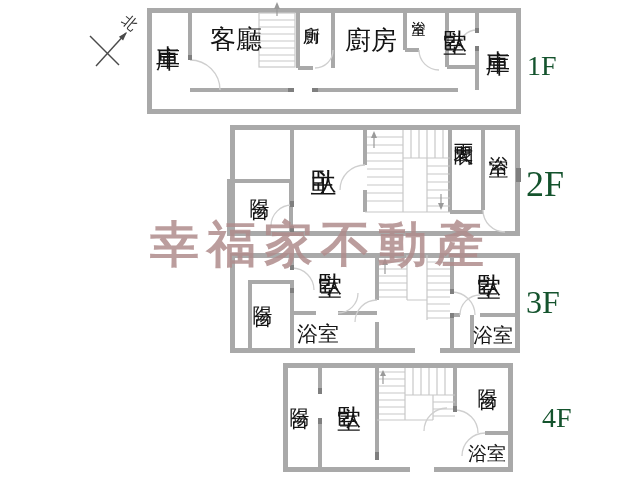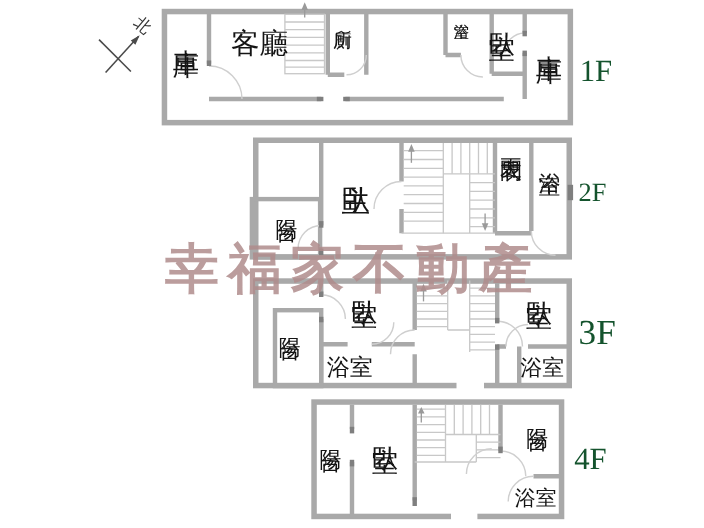--- a/index.html
+++ b/index.html
@@ -134,39 +134,40 @@
           <rect x="318" y="418" width="4" height="6"></rect>
       <rect x="375" y="452" width="4" height="8"></rect>
           <rect x="453" y="406" width="4" height="6"></rect>
     </g>
   </g>
 </svg>
 
 <div class="lbl v" style="left:156px;top:26px;font-size:24px">車庫</div>
 <div class="lbl" style="left:210px;top:26px;font-size:26px">客廳</div>
 <div class="lbl v" style="left:303px;top:13px;font-size:17px">廁所</div>
+<div class="lbl" style="left:345px;top:27px;font-size:26px">廚房</div>
 <div class="lbl v" style="left:411px;top:10px;font-size:14px">浴室</div>
 <div class="lbl v" style="left:443px;top:11px;font-size:24px">臥室</div>
 <div class="lbl v" style="left:486px;top:31px;font-size:24px">車庫</div>
 <div class="floorlbl" style="left:527px;top:50px;font-size:28px">1F</div>
 
 <div class="lbl v" style="left:310px;top:148px;font-size:26px">主臥</div>
 <div class="lbl v" style="left:454px;top:128px;font-size:20px">更衣間</div>
 <div class="lbl v" style="left:489px;top:140px;font-size:20px">浴室</div>
 <div class="lbl v" style="left:250px;top:184px;font-size:20px">陽台</div>
-<div class="floorlbl" style="left:526px;top:163px;font-size:24px">2F</div>
+<div class="floorlbl" style="left:526px;top:163px;font-size:36px">2F</div>
 
 <div class="lbl v" style="left:318px;top:254px;font-size:24px">臥室</div>
 <div class="lbl v" style="left:253px;top:291px;font-size:20px">陽台</div>
 <div class="lbl" style="left:297px;top:324px;font-size:21px">浴室</div>
 <div class="lbl v" style="left:477px;top:255px;font-size:24px">臥室</div>
 <div class="lbl" style="left:473px;top:325px;font-size:20px">浴室</div>
 <div class="floorlbl" style="left:526px;top:284px;font-size:32px">3F</div>
 
 <div class="lbl v" style="left:290px;top:393px;font-size:20px">陽台</div>
 <div class="lbl v" style="left:337px;top:387px;font-size:24px">臥室</div>
 <div class="lbl v" style="left:478px;top:374px;font-size:20px">陽台</div>
 <div class="lbl" style="left:468px;top:444px;font-size:19px">浴室</div>
-<div class="floorlbl" style="left:522px;top:402px;font-size:28px">4F</div>
+<div class="floorlbl" style="left:542px;top:402px;font-size:28px">4F</div>
 
 <div class="watermark">幸福家不動產</div>
 
 </div>
 
 </body></html>

